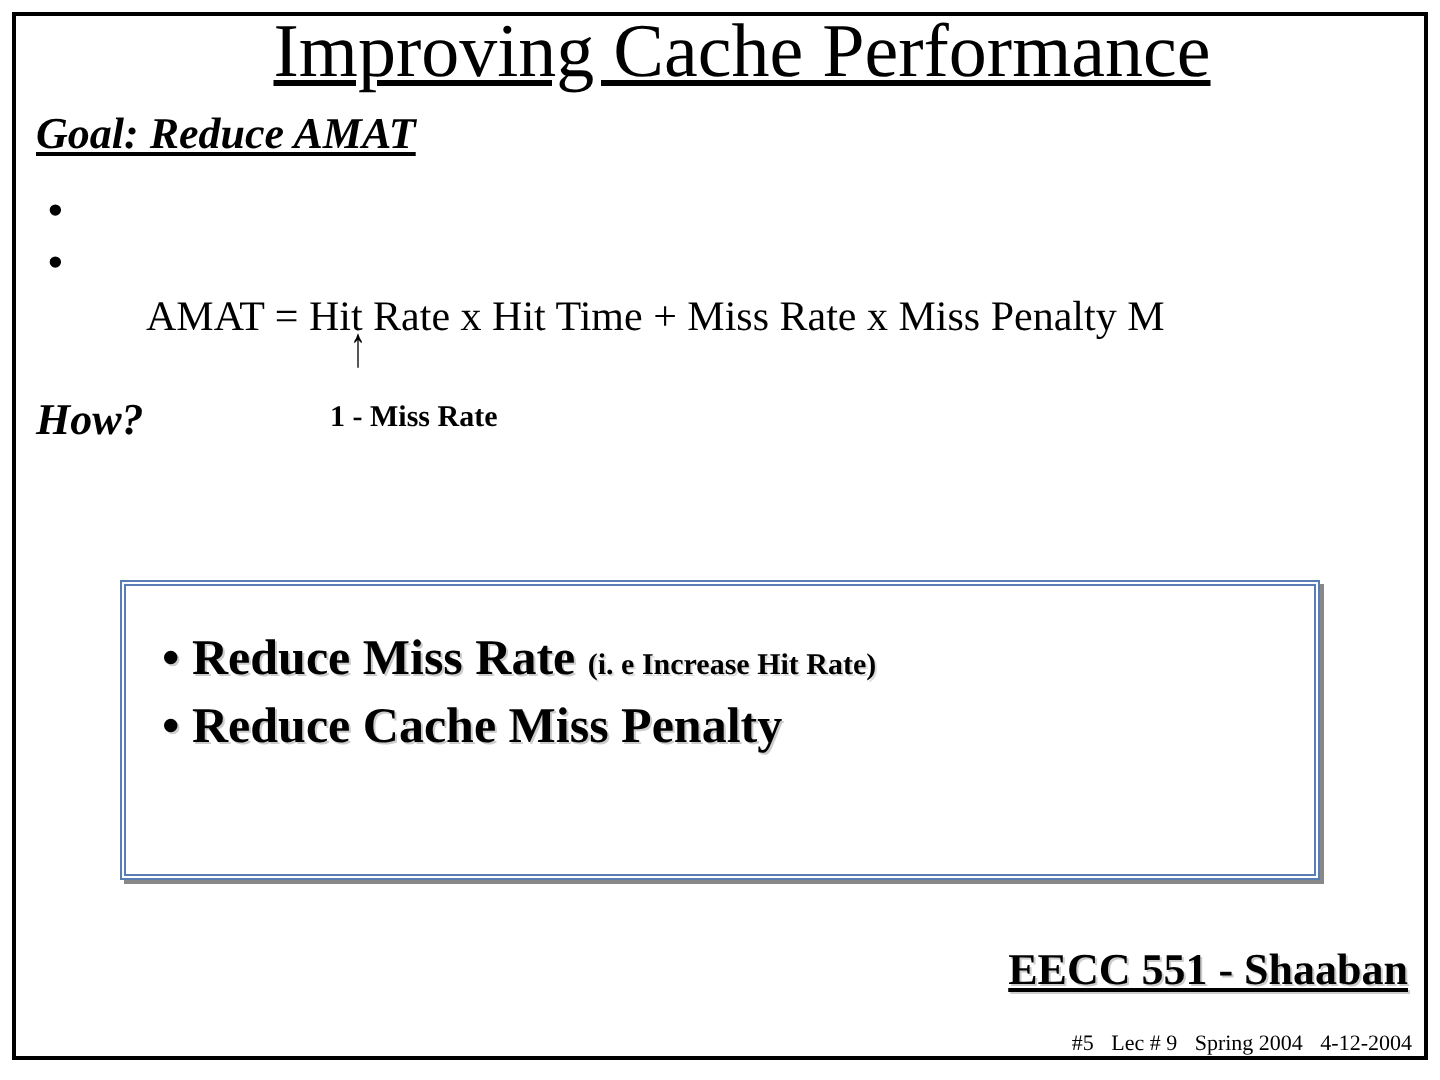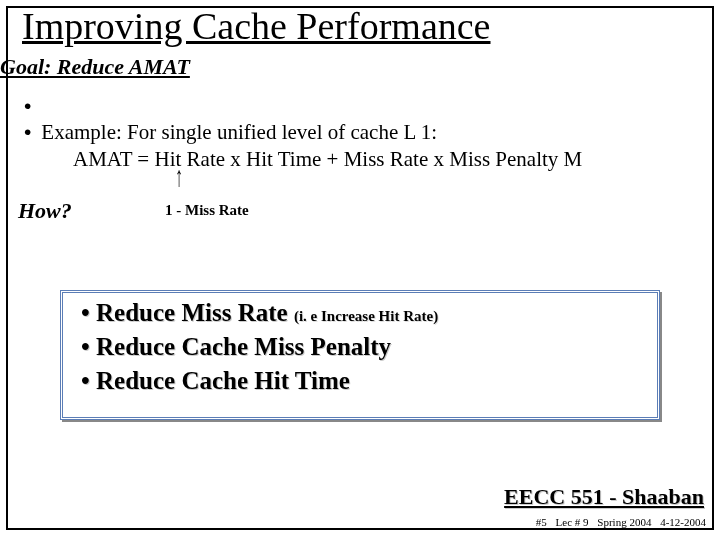--- a/index.html
+++ b/index.html
@@ -11,31 +11,33 @@
     position: relative;
     overflow: hidden;
   }
   .slide-border {
     position: absolute;
     top: 6px; left: 6px; right: 6px; bottom: 10px;
     border: 2px solid #000;
   }
   .title {
     font-size: 38px;
+    text-align: center;
     text-decoration: underline;
     margin-top: 4px;
     font-weight: normal;
     letter-spacing: 0px;
     padding-left: 22px;
   }
   .goal {
     font-size: 22px;
     font-weight: bold;
     font-style: italic;
     text-decoration: underline;
+    margin-left: 18px;
     margin-top: 6px;
   }
   .bullets {
     margin-top: 14px;
     margin-left: 18px;
     font-size: 21px;
   }
   .bullets .row {
     display: flex;
     align-items: baseline;
@@ -81,40 +83,40 @@
     left: 165px;
     top: 10px;
     font-size: 15px;
     font-weight: bold;
   }
   .box-outer {
     position: absolute;
     left: 60px;
     top: 290px;
     width: 600px;
-    height: 130px;
+    height: 150px;
     border: 3px double #5b7db6;
     box-shadow: 2px 2px 0 #888;
-    padding: 3px 18px;
+    padding: 20px 18px;
   }
   .box-outer .item {
     font-size: 25px;
     font-weight: bold;
     text-shadow: 1px 1px 0 #ccc;
     line-height: 1.35;
   }
   .box-outer .sub {
     font-size: 15px;
     font-weight: bold;
     text-shadow: 1px 1px 0 #ddd;
   }
   .footer-course {
     position: absolute;
     right: 14px;
-    bottom: 30px;
+    bottom: 42px;
     font-size: 22px;
     font-weight: bold;
     text-decoration: underline;
     text-shadow: 1px 1px 0 #ccc;
     background: #fff;
     padding: 0 2px;
   }
   .footer-meta {
     position: absolute;
     right: 14px;
@@ -132,40 +134,38 @@
 <div class="title">Improving Cache Performance</div>
 
 <div class="goal">Goal:  Reduce AMAT</div>
 
 <div class="bullets">
   <div class="row">
     <span class="dot">•</span>
   </div>
   <div class="row">
     <span class="dot">•</span>
-    <span>Example:  For single unified level of cache L 1:</span>
   </div>
   <div class="formula">AMAT =  Hit Rate x Hit Time +  Miss Rate x Miss Penalty M</div>
 </div>
 
 <div class="how-row">
   <div class="how">How?</div>
   <div class="arrow-group">
     <span class="arrow">↑</span>
   </div>
   <div class="note">1 - Miss Rate</div>
 </div>
 
 <div class="box-outer">
   <div class="item">
     <span>• Reduce Miss Rate</span>
     <span class="sub">(i. e Increase Hit Rate)</span>
   </div>
   <div class="item">• Reduce Cache Miss Penalty</div>
-  <div class="item">• Reduce Cache Hit Time</div>
 </div>
 
 <div class="footer-course">EECC 551 - Shaaban</div>
 <div class="footer-meta">
   <span>#5</span>
   <span>Lec # 9</span>
   <span>Spring 2004</span>
   <span>4-12-2004</span>
 </div>
 

